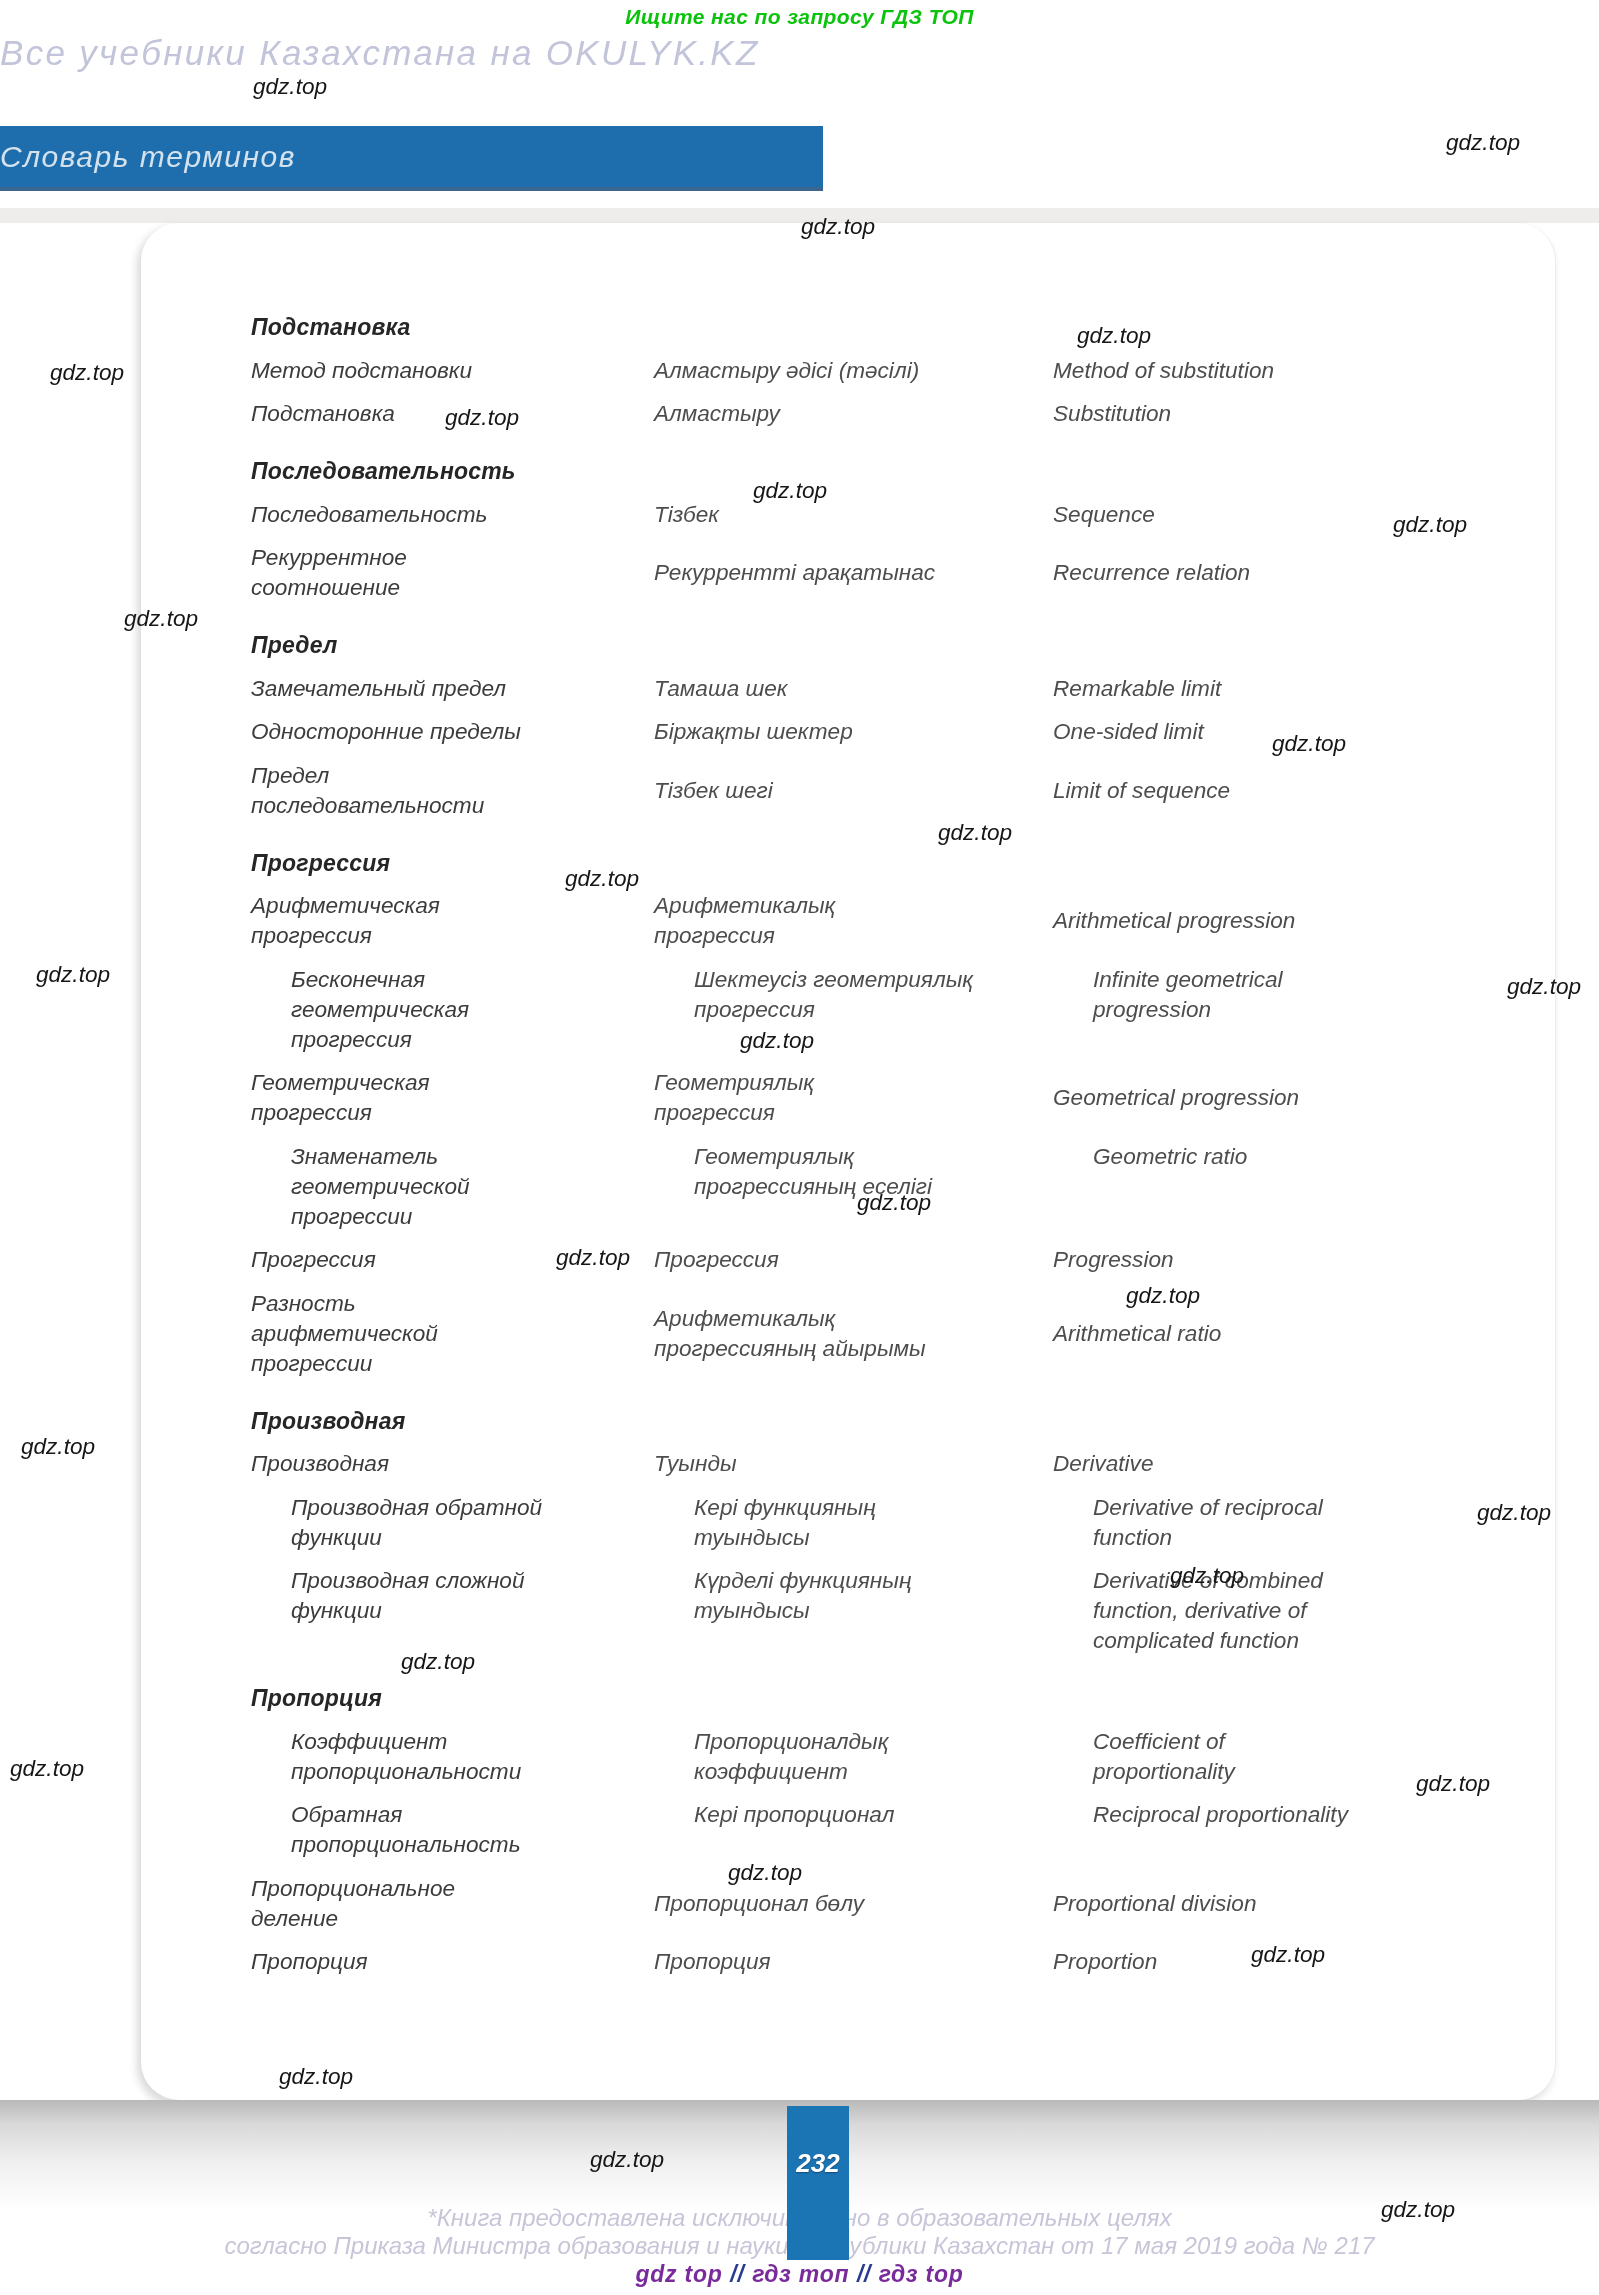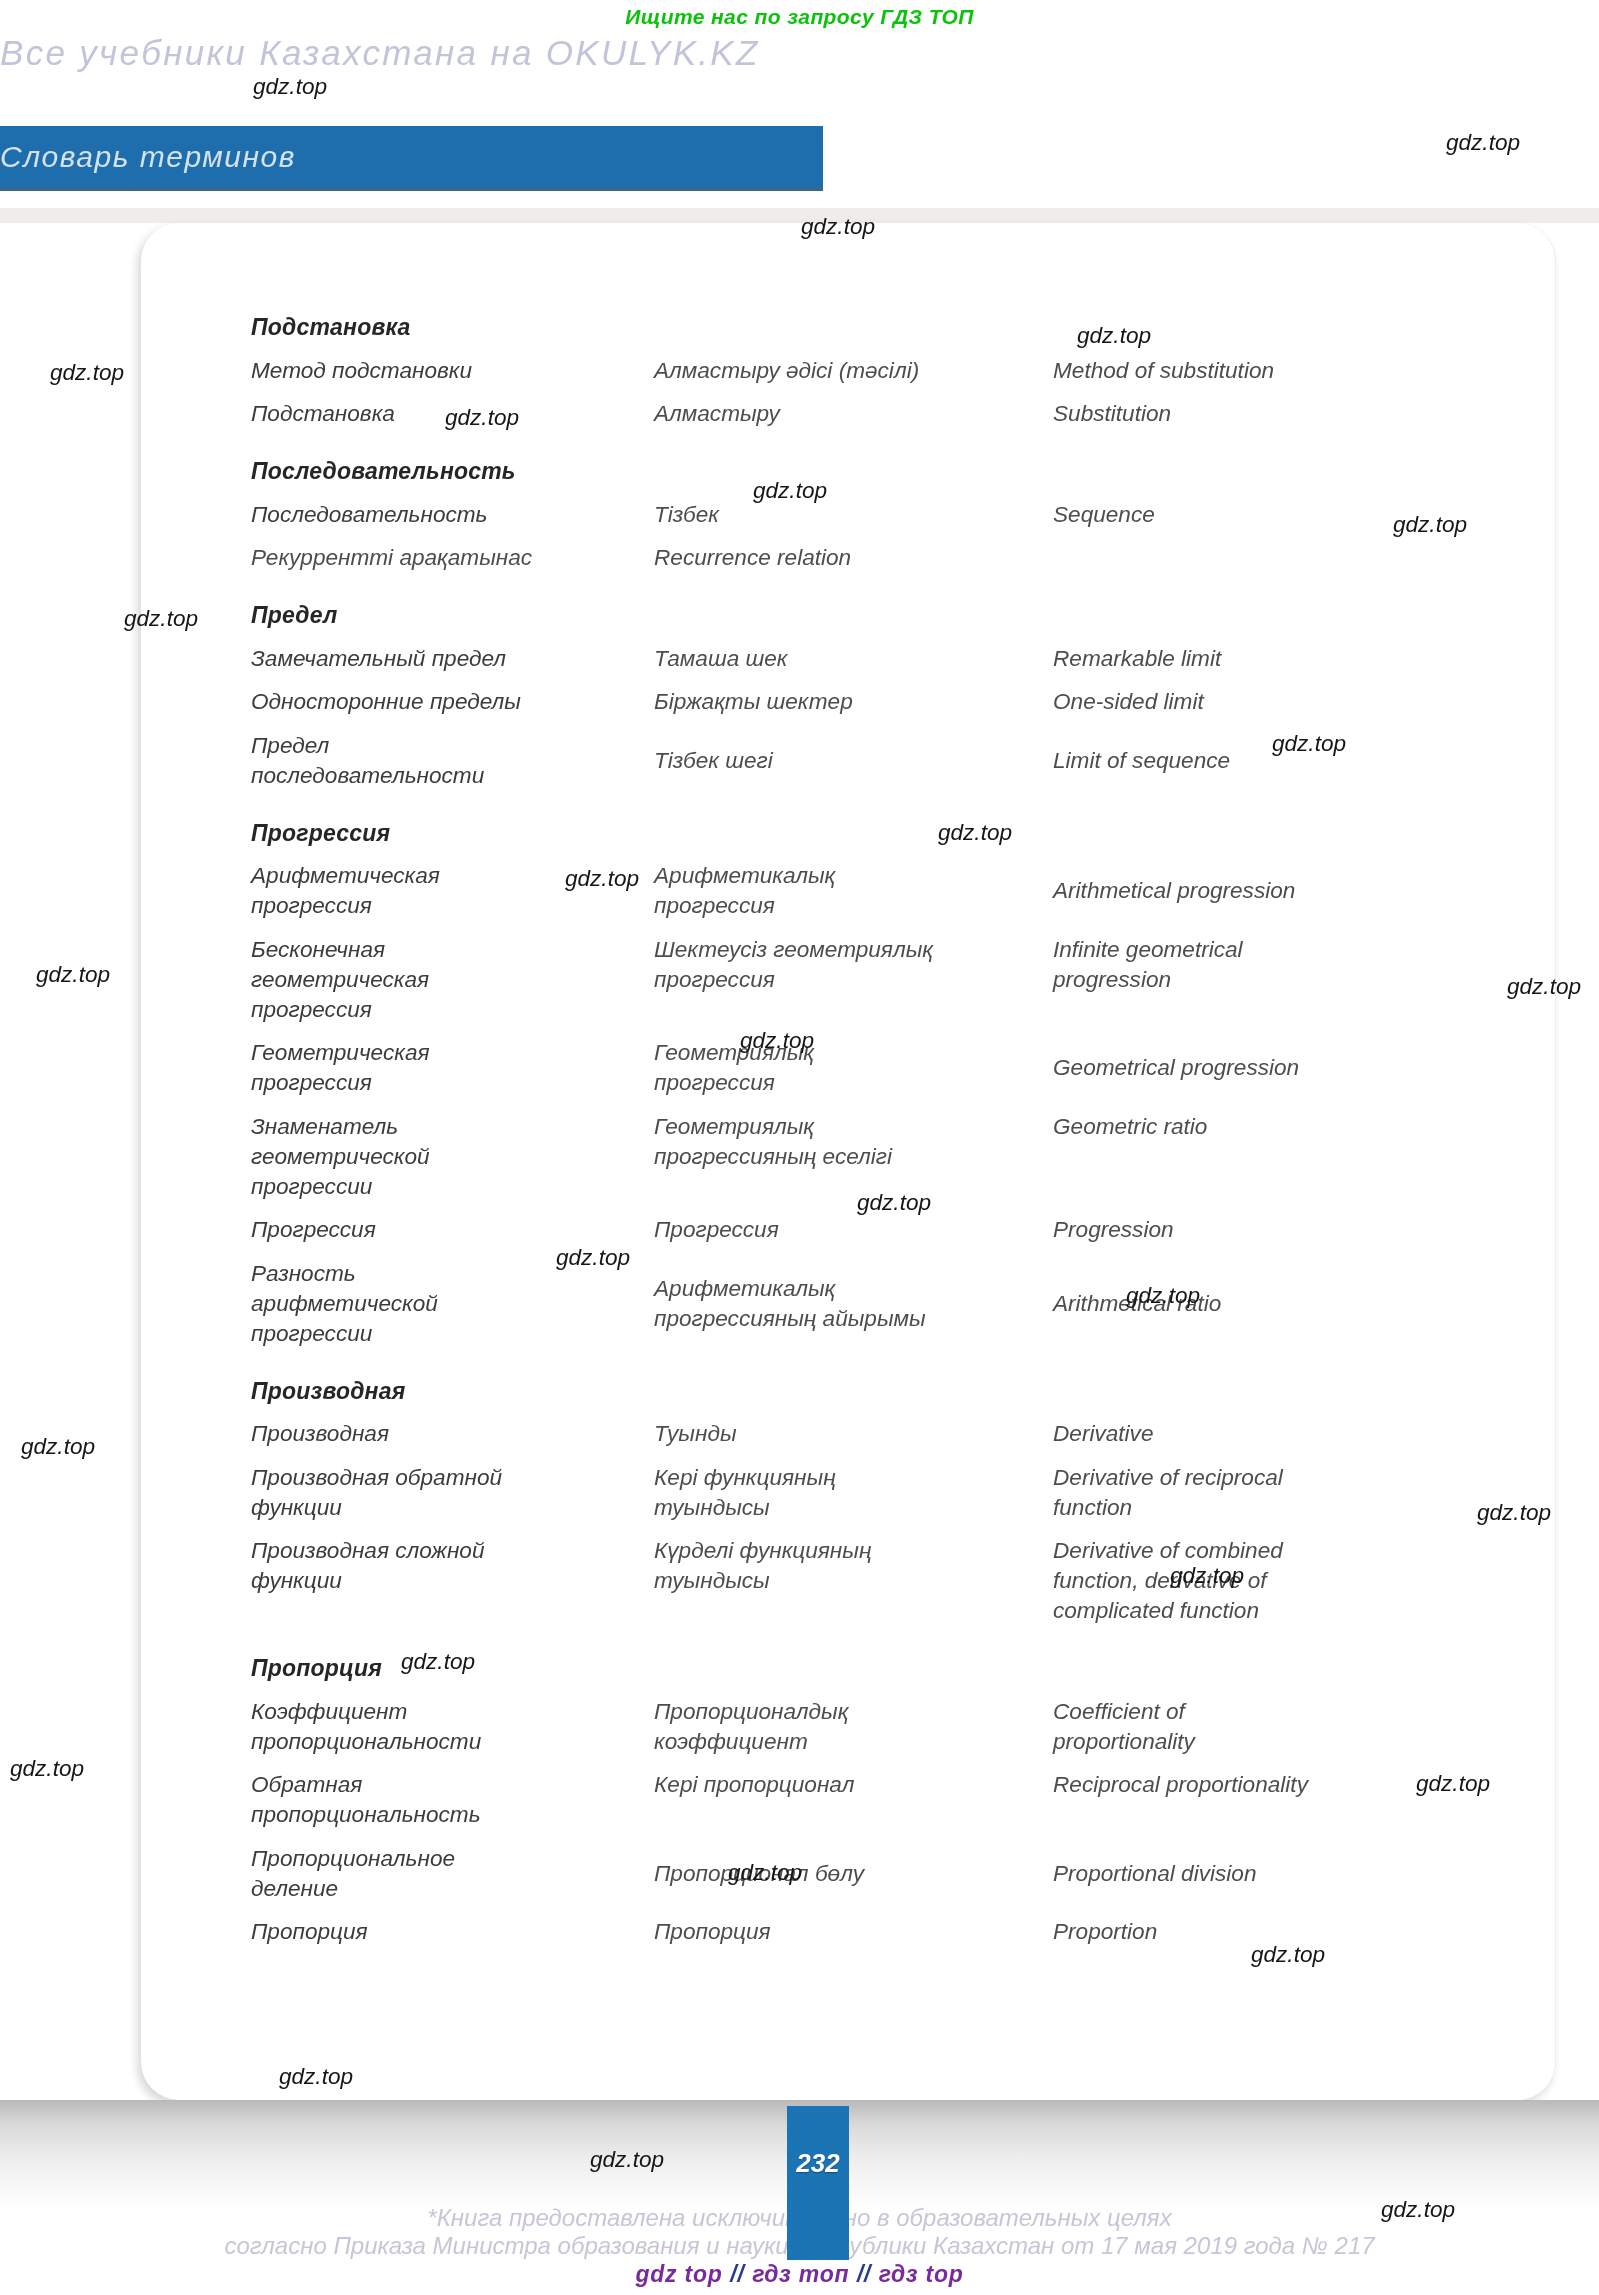--- a/index.html
+++ b/index.html
@@ -26,21 +26,21 @@
   .card{position:absolute;left:141px;top:223px;width:1415px;height:1877px;background:#ffffff;
        border-radius:38px;box-sizing:border-box;border-right:1.5px solid #ececec;
        box-shadow:-3.8px 4.5px 9px rgba(0,0,0,0.15);}
 
   
   .glossary{position:absolute;left:110px;top:89px;width:1279px;}
   .t-title{font-size:23px;line-height:30px;font-weight:700;color:#262626;
        margin-top:27px;letter-spacing:0.2px;}
   .t-section:first-child .t-title{margin-top:0;}
   .t-row{display:grid;grid-template-columns:403px 399px 463px;align-items:center;margin-top:13.5px;}
-  .t-row.top{align-items:start;}
+  .t-row.top{align-items:start;margin-left:40px;}
   .t-cell{font-size:22.6px;line-height:30px;white-space:pre-line;padding-right:21px;}
   .c-ru{color:#3c3c3c;}
   .c-kk{color:#4d4d4d;}
   .c-en{color:#4d4d4d;}
 
   
   .band{position:absolute;left:0;top:2100px;width:1599px;height:111px;
        background:linear-gradient(180deg,#b9b9b9 0%,#d9d9d9 22%,#efefef 55%,#ffffff 100%);}
 
   
@@ -94,20 +94,22 @@
           </div>
         </div>
         <div class="t-section">
           <div class="t-title">Последовательность</div>
           <div class="t-row">
             <div class="t-cell c-ru">Последовательность</div>
             <div class="t-cell c-kk">Тізбек</div>
             <div class="t-cell c-en">Sequence</div>
           </div>
           <div class="t-row">
+            <div class="t-cell c-ru">Рекуррентное
+соотношение</div>
             <div class="t-cell c-kk">Рекуррентті арақатынас</div>
             <div class="t-cell c-en">Recurrence relation</div>
           </div>
         </div>
         <div class="t-section">
           <div class="t-title">Предел</div>
           <div class="t-row">
             <div class="t-cell c-ru">Замечательный предел</div>
             <div class="t-cell c-kk">Тамаша шек</div>
             <div class="t-cell c-en">Remarkable limit</div>

